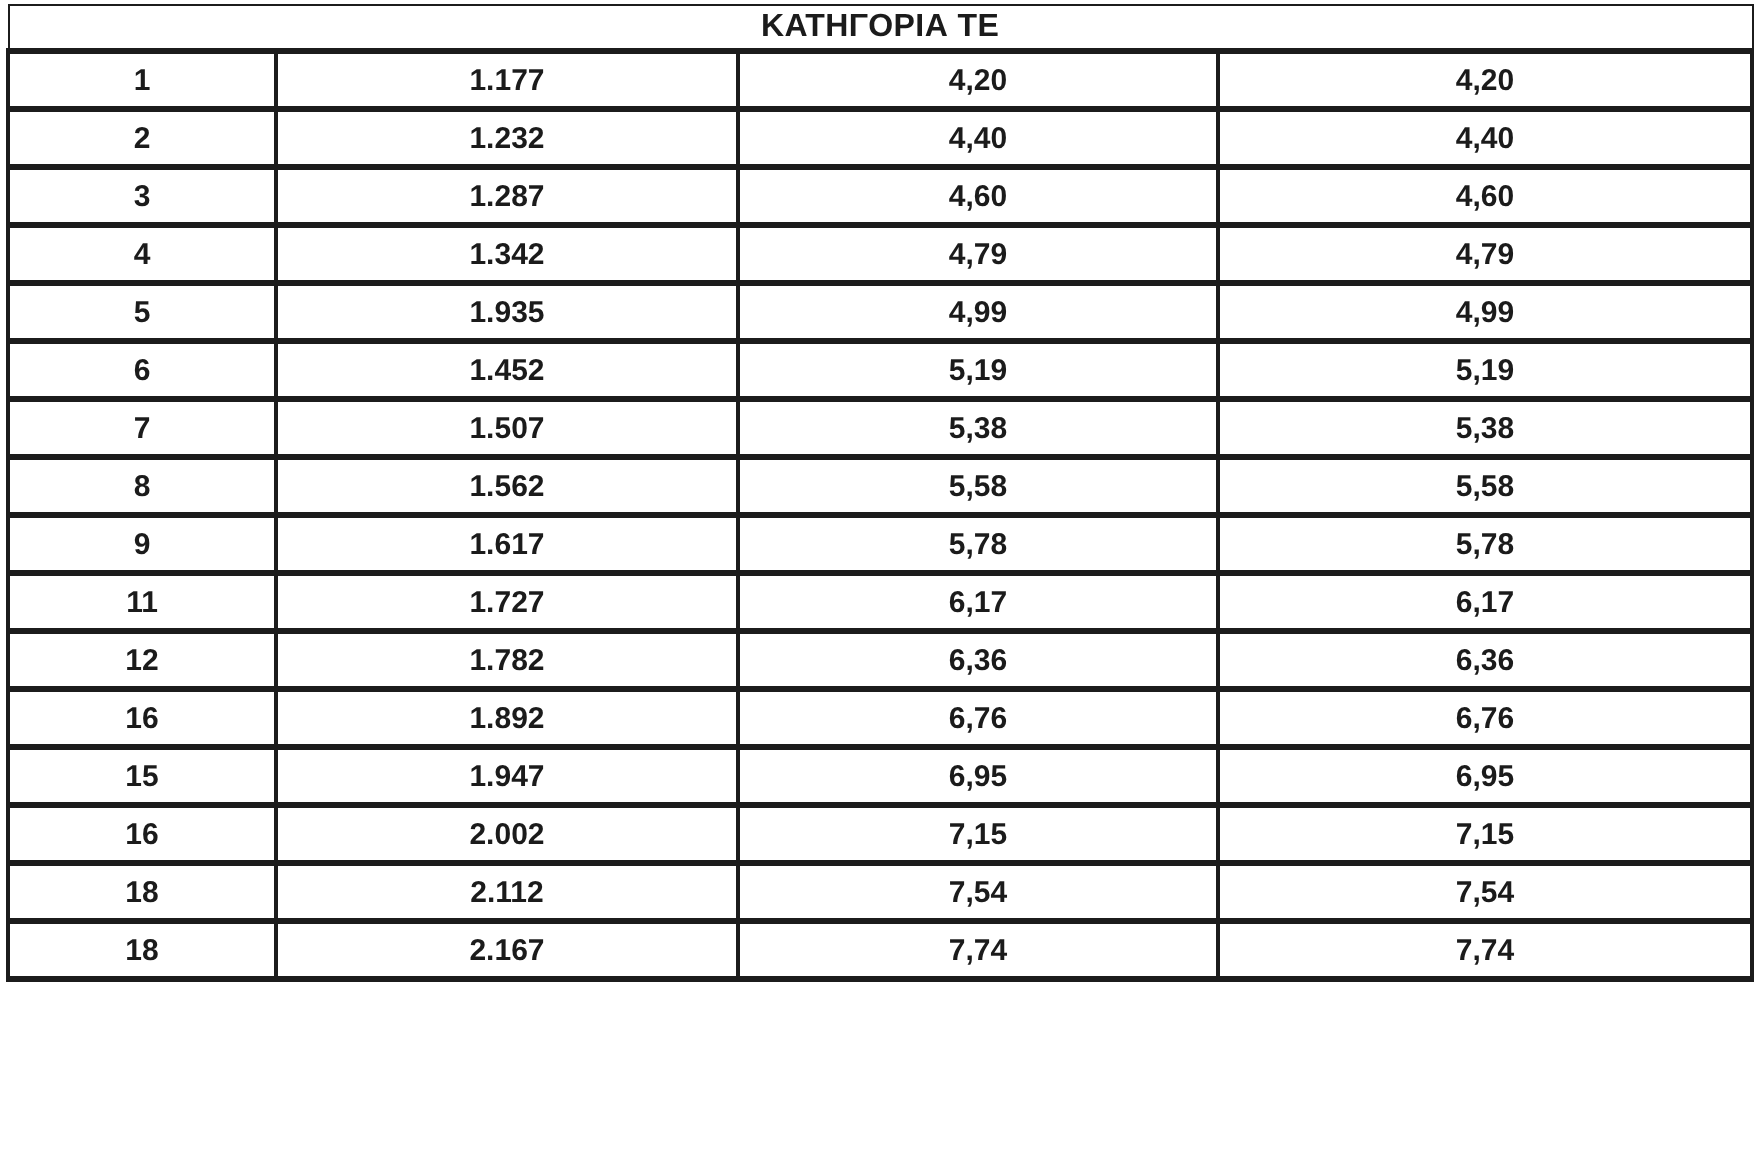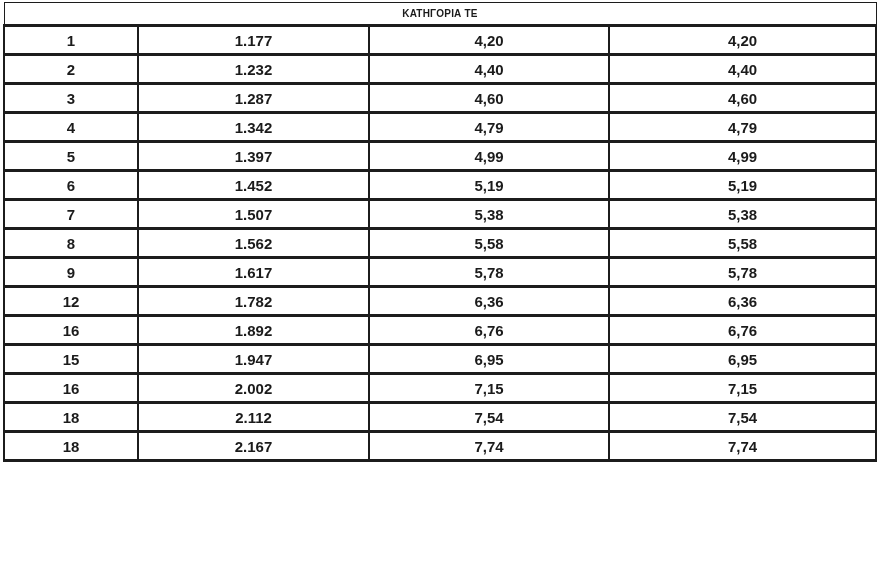--- a/index.html
+++ b/index.html
@@ -23,21 +23,21 @@
   }
   table.data-table {
     border-collapse: collapse;
     table-layout: fixed;
     width: 872px;
   }
   table.data-table thead th {
     border: 1.5px solid #1c1c1c;
     border-bottom: 3px solid #1c1c1c;
     height: 21px;
-    font-size: 10px;
+    font-size: 16px;
     font-weight: bold;
     text-align: center;
     vertical-align: middle;
     padding: 0;
     letter-spacing: 0.2px;
   }
   table.data-table tbody td {
     border: solid #1c1c1c;
     border-width: 3px 2px;
     height: 26px;
@@ -92,21 +92,21 @@
           <td>4,60</td>
         </tr>
         <tr>
           <td>4</td>
           <td>1.342</td>
           <td>4,79</td>
           <td>4,79</td>
         </tr>
         <tr>
           <td>5</td>
-          <td>1.397</td>
+          <td>1.935</td>
           <td>4,99</td>
           <td>4,99</td>
         </tr>
         <tr>
           <td>6</td>
           <td>1.452</td>
           <td>5,19</td>
           <td>5,19</td>
         </tr>
         <tr>
@@ -119,20 +119,26 @@
           <td>8</td>
           <td>1.562</td>
           <td>5,58</td>
           <td>5,58</td>
         </tr>
         <tr>
           <td>9</td>
           <td>1.617</td>
           <td>5,78</td>
           <td>5,78</td>
+        </tr>
+        <tr>
+          <td>11</td>
+          <td>1.727</td>
+          <td>6,17</td>
+          <td>6,17</td>
         </tr>
         <tr>
           <td>12</td>
           <td>1.782</td>
           <td>6,36</td>
           <td>6,36</td>
         </tr>
         <tr>
           <td>16</td>
           <td>1.892</td>

